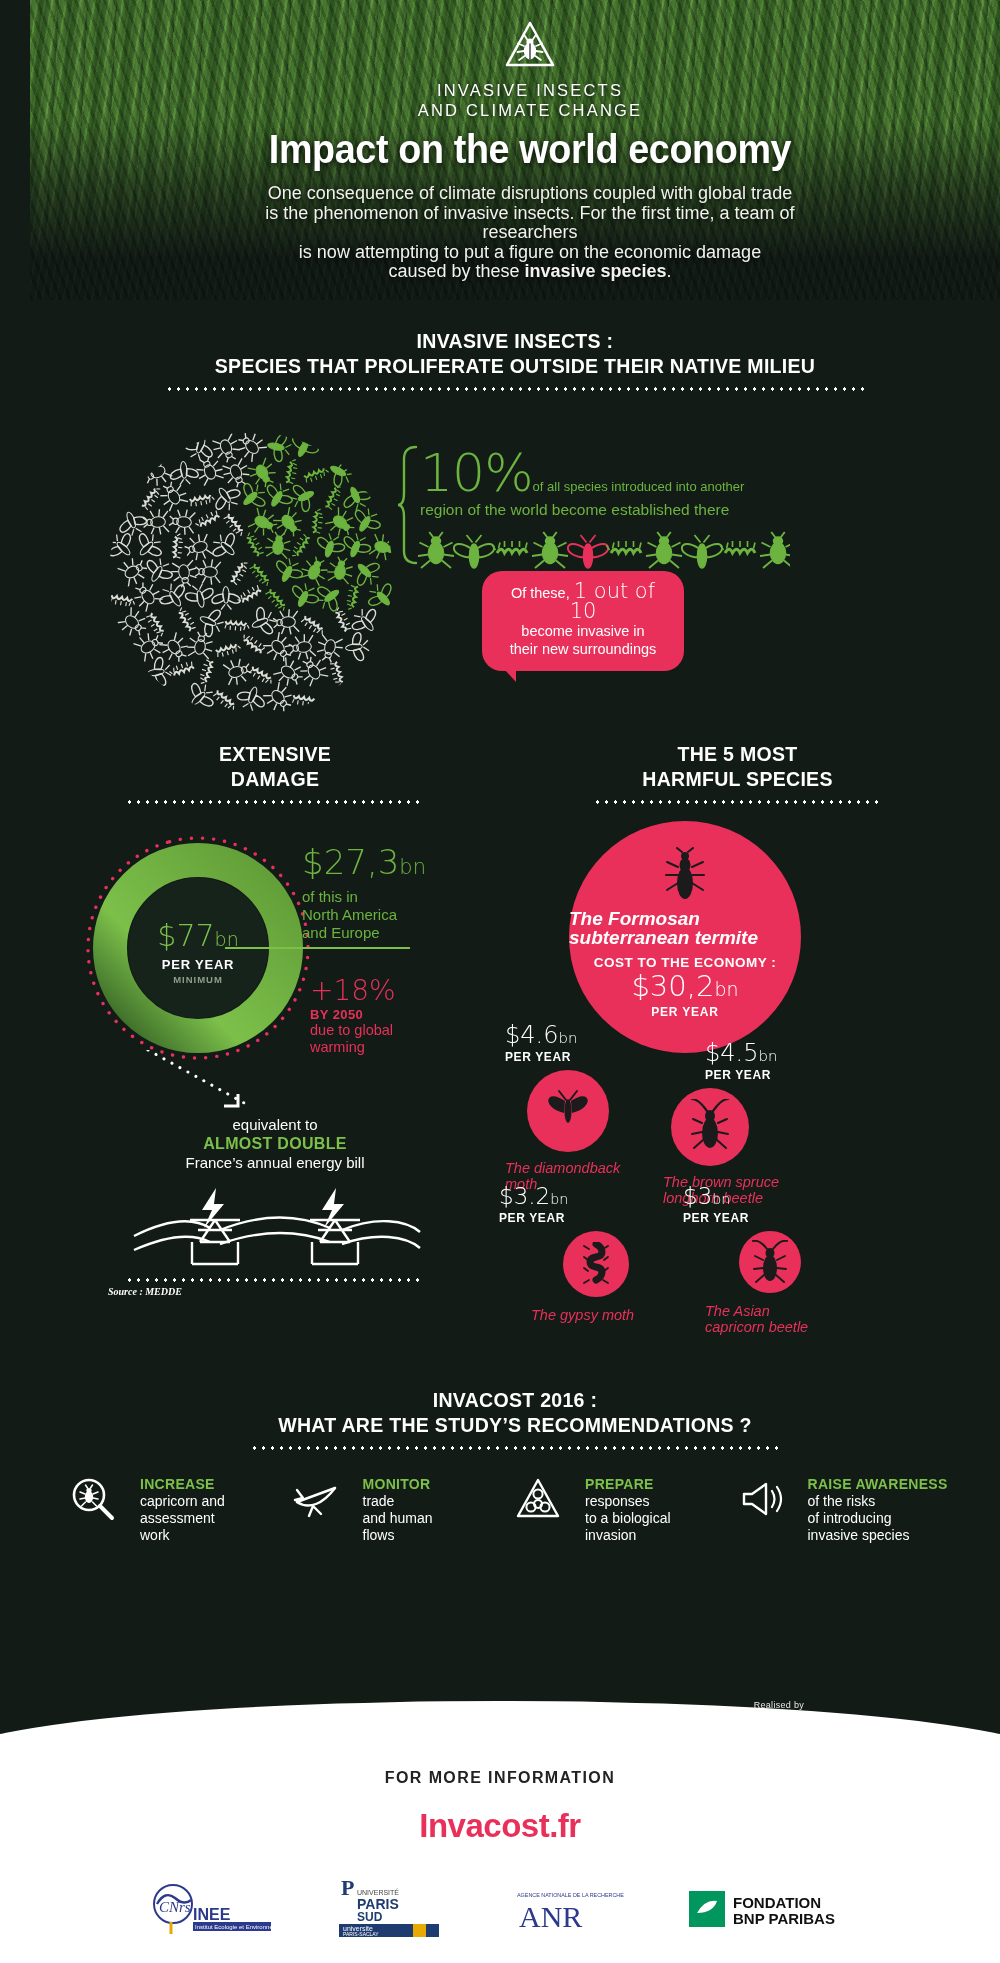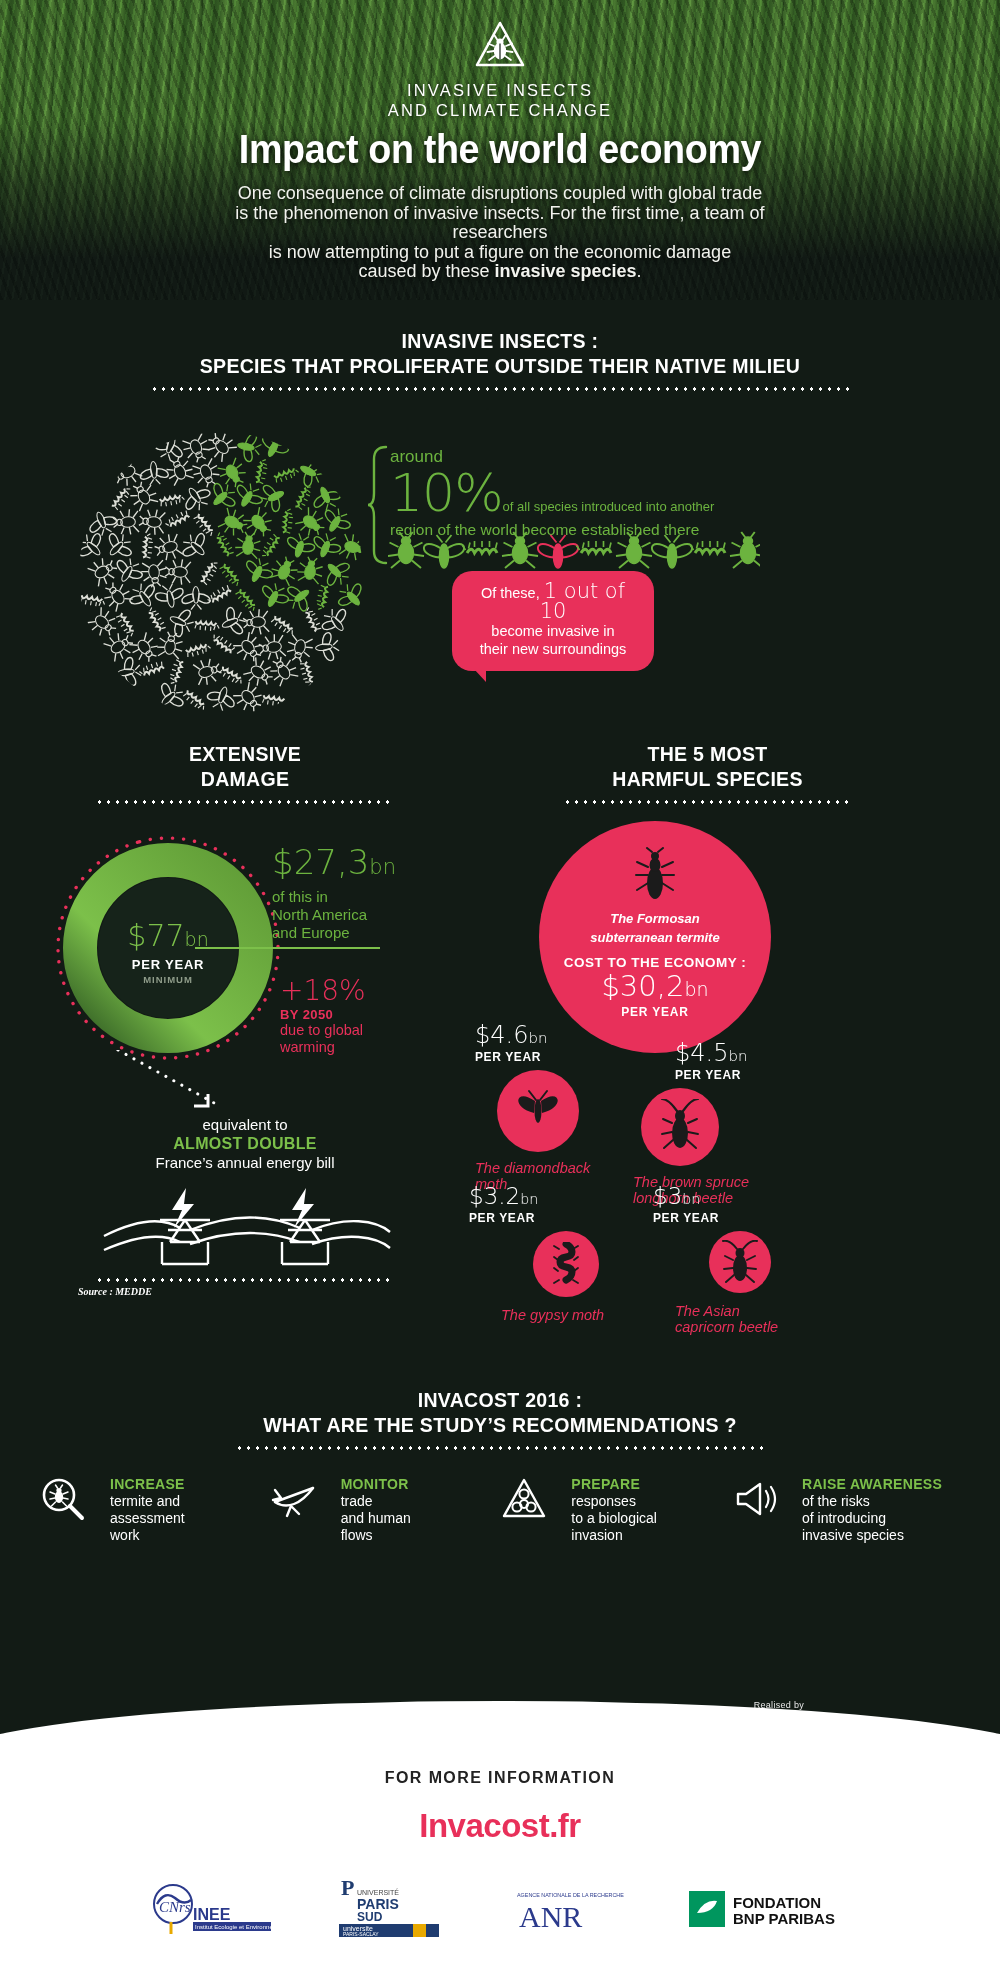--- a/index.html
+++ b/index.html
@@ -3,21 +3,21 @@
 <meta charset="utf-8">
 <style>
   * { box-sizing: border-box; margin: 0; padding: 0; }
   html, body { background: #0f1a12; }
   body {
     width: 1000px; height: 1963px; position: relative;
     font-family: "DejaVu Sans", sans-serif;
     color: #ffffff; overflow: hidden;
   }
 
-  .page { position: relative; width: 1000px; height: 1963px; background: #121b15; }
+  .page { position: relative; width: 1000px; height: 1963px; background: #121b15; padding-left: 30px; }
 
   
   .hero { position: relative; width: 1000px; height: 300px; overflow: hidden; }
   .hero-bg {
     position: absolute; inset: 0;
     background:
       linear-gradient(180deg, rgba(18,27,21,0) 40%, rgba(18,27,21,.55) 62%, #121b15 86%),
       repeating-linear-gradient(93deg, #3f6a2c 0px, #4f8234 5px, #2e5520 11px, #3a6428 17px, #57893a 23px, #2a4d1d 29px),
       repeating-linear-gradient(77deg, rgba(120,175,80,.55) 0px, rgba(40,80,30,.25) 9px, rgba(150,200,100,.35) 15px, rgba(30,60,25,.3) 24px),
       #2f5522;
@@ -116,21 +116,21 @@
   .source { font-family: "Liberation Serif", serif; font-style: italic; font-weight: bold; font-size: 10px; color: #fff; margin-top: 4px; padding-left: 38px;}
 
   
   .sp { position: absolute; }
   .sp-circle { border-radius: 50%; background: #e8305a; position: relative; }
   .sp-amt { font-family: "DejaVu Sans", sans-serif; font-weight: 300; color: #fff; line-height: 1; }
   .sp-amt .u { font-size: .62em; }
   .sp-per { font-family: "Liberation Sans", sans-serif; font-weight: bold; letter-spacing: .6px; color: #fff; }
   .sp-name { font-family: "Liberation Sans", sans-serif; font-style: italic; color: #e8305a; line-height: 16px; font-size: 14.5px;}
 
-  .big-sp-name { font-family: "Liberation Sans", sans-serif; font-style: italic; font-weight: bold; font-size: 13px; line-height: 19px; color: #fff; text-align:center;}
+  .big-sp-name { font-family: "Liberation Sans", sans-serif; font-style: italic; font-weight: bold; font-size: 19px; line-height: 19px; color: #fff; text-align:left;}
   .big-sp-cost { font-family: "Liberation Sans", sans-serif; font-weight: bold; font-size: 13.5px; letter-spacing: .5px; color:#fff; text-align:center; margin-top: 8px;}
   .big-sp-amt { font-family: "DejaVu Sans", sans-serif; font-weight: 300; font-size: 29px; line-height: 32px; color: #fff; text-align:center; }
   .big-sp-amt .u { font-size: 19px; }
   .big-sp-per { font-family: "Liberation Sans", sans-serif; font-weight: bold; font-size: 12px; letter-spacing: .8px; color:#fff; text-align:center;}
 
   
   .recs { position: relative; margin-top: 4px; }
   .rec-row { display: flex; justify-content: space-between; padding: 0 40px; margin-top: 26px; }
   .rec { display: flex; gap: 24px; width: 228px; }
   .rec-txt { font-family: "Liberation Sans", sans-serif; font-size: 14px; line-height: 17px; color: #fff; }
@@ -312,21 +312,20 @@
             <use href="#bug2" transform="translate(274,166) rotate(317) scale(1.05)"></use>
           </g>
       </g>
     </svg>
 
     <svg class="brace" width="22" height="120" viewBox="0 0 22 120">
       <path d="M18 2 q-12 0 -12 12 v34 q0 12 -6 12 q6 0 6 12 v34 q0 12 12 12" fill="none" stroke="#6cb33f" stroke-width="2.4" stroke-linecap="round"></path>
     </svg>
 
     <div class="pct-block">
-      <div class="pct-around">around</div>
       <div class="pct-row">
         <div class="pct-num">10%</div>
         <div class="pct-tail">of all species introduced into another</div>
       </div>
       <div class="pct-tail2">region of the world become established there</div>
     </div>
 
     <svg class="insect-row" width="372" height="44" viewBox="0 0 372 44">
       <g id="rowBugs">
           <use href="#bug1" transform="translate(18,22) scale(1.5)" fill="#6cb33f" stroke="#6cb33f"></use>
@@ -534,21 +533,21 @@
       <div class="rec">
         <svg width="46" height="46" viewBox="0 0 46 46">
           <circle cx="19" cy="19" r="15" fill="none" stroke="#fff" stroke-width="2.6"></circle>
           <path d="M30 30 l12 12" stroke="#fff" stroke-width="4" stroke-linecap="round"></path>
           <ellipse cx="19" cy="21" rx="4.2" ry="6" fill="#fff"></ellipse>
             <ellipse cx="19" cy="14.5" rx="2.6" ry="2.4" fill="#fff"></ellipse>
           <path d="M15 18 l-5 -2 M15 22 l-5 1 M15.5 26 l-4 4 M23 18 l5 -2 M23 22 l5 1 M22.5 26 l4 4 M17.5 12 l-2 -3 M20.5 12 l2 -3" stroke="#fff" stroke-width="1.5" stroke-linecap="round"></path>
         </svg>
         <div class="rec-txt">
           <span class="h">INCREASE</span><br>
-          <span>termite and</span><br>
+          <span>capricorn and</span><br>
           <span>assessment</span><br>
           <span>work</span>
         </div>
       </div>
 
       <div class="rec">
         <svg width="46" height="46" viewBox="0 0 46 46">
           <path d="M4 26 L42 12 M10 22 L4 14 M10 22 L2 24 M20 30 L16 40 M20 30 L28 38" fill="none" stroke="#fff" stroke-width="2.4" stroke-linecap="round"></path>
           <path d="M4 26 C16 34 30 28 42 12" fill="none" stroke="#fff" stroke-width="2.4" stroke-linecap="round"></path>
         </svg>

